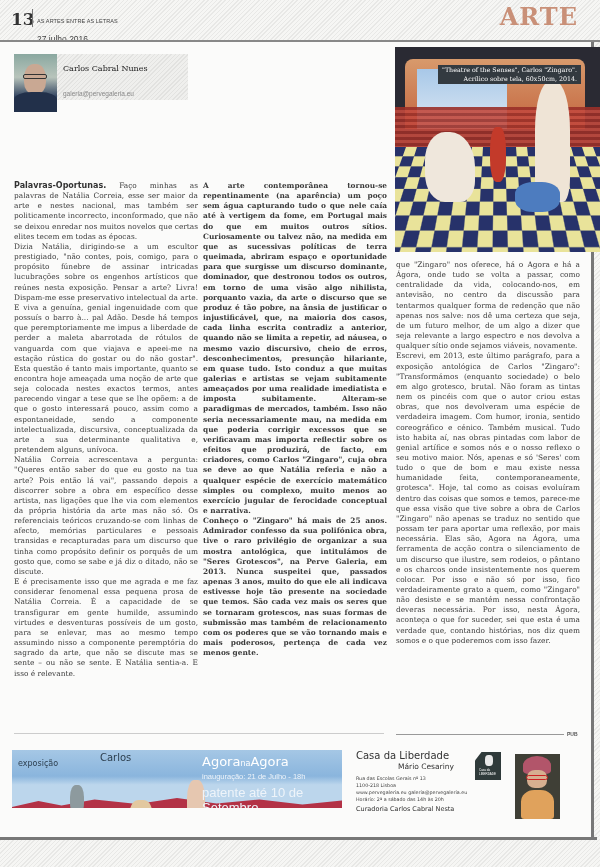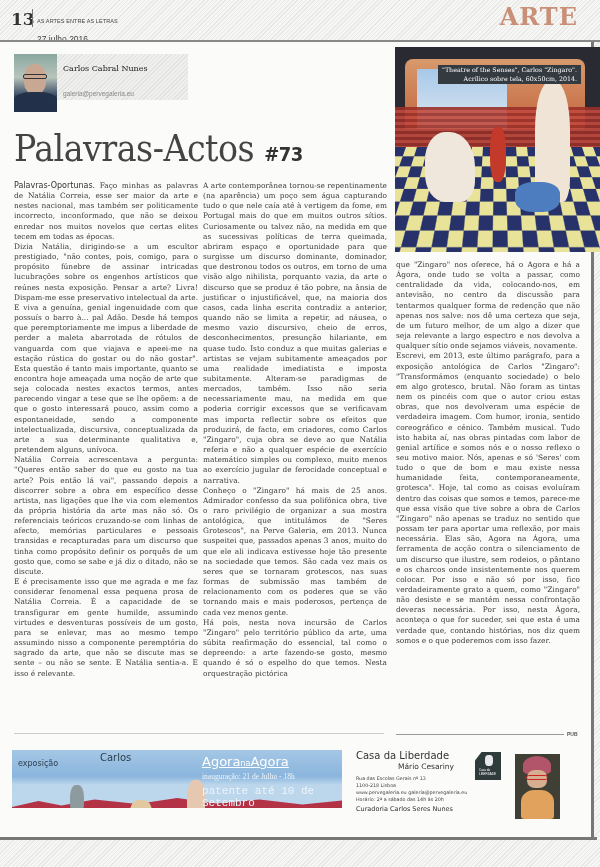--- a/index.html
+++ b/index.html
@@ -138,23 +138,23 @@
 
   
   .col {
     position: absolute;
     font-family: "DejaVu Serif", serif; font-size: 7.4px; line-height: 10.15px;
     color: #3a3a3a; text-align: justify;
     hyphens: manual;
   }
   .col p { margin: 0; }
   .col1 { left: 14px; top: 181px; width: 184px; }
-  .col2 { left: 203px; top: 181px; width: 184px; }
+  .col2 { left: 203px; top: 181px; width: 184px; font-weight: bold; }
   .col3 { left: 396px; top: 260px; width: 184px; }
-  .lead { font-family: "DejaVu Sans", sans-serif; font-weight: 400; color: #333; font-size: 8px; }
+  .lead { font-family: "DejaVu Sans", sans-serif; font-weight: 700; color: #333; font-size: 8px; }
 
   .pub-rule {
     position: absolute; left: 396px; top: 734px; width: 168px; height: 1px; background: #999;
   }
   .pub-label {
     position: absolute; left: 567px; top: 731px;
     font-family: "Liberation Sans", sans-serif; font-weight: bold; font-size: 5px; color: #555;
   }
   .col-rule {
     position: absolute; left: 14px; top: 733px; width: 370px; height: 1px; background: #ccc;
@@ -186,30 +186,30 @@
   .ad-carlos {
     position: absolute; left: 88px; top: 2px;
     font-family: "DejaVu Sans", sans-serif; font-size: 10px; color: #2c3e4e;
   }
   .ad-zingaro {
     position: absolute; left: 72px; top: 13px;
     font-family: "DejaVu Sans", sans-serif; font-weight: 200; font-size: 22px; color: #2c3e4e; letter-spacing: 0.5px;
   }
   .ad-title {
     position: absolute; left: 190px; top: 4px;
-    font-family: "DejaVu Sans", sans-serif; font-size: 13px; color: #fff; text-decoration: underline;
+    font-family: "DejaVu Sans", sans-serif; font-size: 13px; color: #fff;
   }
   .ad-title .na { font-size: 8px; }
   .ad-inaug {
     position: absolute; left: 190px; top: 22px;
-    font-family: Liberation Serif, serif; font-size: 7.5px; color: #eef4fa;
+    font-family: Liberation Sans, sans-serif; font-size: 7.5px; color: #eef4fa;
   }
   .ad-patente {
     position: absolute; left: 190px; top: 35px;
-    font-family: Liberation Mono, monospace; font-size: 11px; color: #eef4fa;
+    font-family: Liberation Sans, sans-serif; font-size: 13px; color: #eef4fa;
   }
   .venue {
     position: absolute; left: 356px; top: 3px; width: 140px;
     font-family: "DejaVu Sans", sans-serif; color: #333;
   }
   .venue-name { font-size: 10px; line-height: 12px; }
   .venue-sub { font-size: 7.5px; line-height: 10px; margin-bottom: 3px; text-align: center; }
   .venue-line { font-size: 4.8px; line-height: 7px; color: #444; }
   .venue-curator { font-size: 6.5px; line-height: 10px; margin-top: 1px; }
   .venue-logo {
@@ -250,21 +250,20 @@
     <div class="author-box">
       <div class="avatar">
         <div class="face"></div>
           <div class="glasses"></div>
           <div class="body"></div>
       </div>
       <span class="author-name">Carlos Cabral Nunes</span>
       <span class="author-email">galeria@pervegaleria.eu</span>
     </div>
 
-    <h1 class="headline"><span>Palavras-Actos</span> <span class="hnum">#73</span></h1>
   </div>
 
   <div class="artwork">
     <div class="wall"></div>
     <div class="sky"></div>
     <div class="stripes"></div>
     <div class="floor"></div>
     <div class="figure1"></div>
     <div class="figure2"></div>
     <div class="figure3"></div>
@@ -278,21 +277,20 @@
   <div class="col col1">
     <p><span class="lead">Palavras-Oportunas.</span><span> Faço minhas as palavras de Natália Correia, esse ser maior da arte e nestes nacional, mas também ser politicamente incorrecto, inconformado, que não se deixou enredar nos muitos novelos que certas elites tecem em todas as épocas.</span></p>
     <p>Dizia Natália, dirigindo-se a um escultor prestigiado, "não contes, pois, comigo, para o propósito fúnebre de assinar intricadas lucubrações sobre os engenhos artísticos que reúnes nesta exposição. Pensar a arte? Livra! Dispam-me esse preservativo intelectual da arte. E viva a genuína, genial ingenuidade com que possuís o barro à... pal Adão. Desde há tempos que peremptoriamente me impus a liberdade de perder a maleta abarrotada de rótulos de vanguarda com que viajava e apeei-me na estação rústica do gostar ou do não gostar". Esta questão é tanto mais importante, quanto se encontra hoje ameaçada uma noção de arte que seja colocada nestes exactos termos, antes parecendo vingar a tese que se lhe opõem: a de que o gosto interessará pouco, assim como a espontaneidade, sendo a componente intelectualizada, discursiva, conceptualizada da arte a sua determinante qualitativa e, pretendem alguns, unívoca.</p>
     <p>Natália Correia acrescentava a pergunta: "Queres então saber do que eu gosto na tua arte? Pois então lá vai", passando depois a discorrer sobre a obra em específico desse artista, nas ligações que lhe via com elementos da própria história da arte mas não só. Os referenciais teóricos cruzando-se com linhas de afecto, memórias particulares e pessoais transidas e recapturadas para um discurso que tinha como propósito definir os porquês de um gosto que, como se sabe e já diz o ditado, não se discute.</p>
     <p>E é precisamente isso que me agrada e me faz considerar fenomenal essa pequena prosa de Natália Correia. É a capacidade de se transfigurar em gente humilde, assumindo virtudes e desventuras possíveis de um gosto, para se enlevar, mas ao mesmo tempo assumindo nisso a componente peremptória do sagrado da arte, que não se discute mas se sente – ou não se sente. E Natália sentia-a. E isso é relevante.</p>
   </div>
 
   <div class="col col2">
     <p>A arte contemporânea tornou-se repentinamente (na aparência) um poço sem água capturando tudo o que nele caía até à vertigem da fome, em Portugal mais do que em muitos outros sítios. Curiosamente ou talvez não, na medida em que as sucessivas políticas de terra queimada, abriram espaço e oportunidade para que surgisse um discurso dominante, dominador, que destronou todos os outros, em torno de uma visão algo nihilista, porquanto vazia, da arte o discurso que se produz é tão pobre, na ânsia de justificar o injustificável, que, na maioria dos casos, cada linha escrita contradiz a anterior, quando não se limita a repetir, ad náusea, o mesmo vazio discursivo, cheio de erros, desconhecimentos, presunção hilariante, em quase tudo. Isto conduz a que muitas galerias e artistas se vejam subitamente ameaçados por uma realidade imediatista e imposta subitamente. Alteram-se paradigmas de mercados, também. Isso não seria necessariamente mau, na medida em que poderia corrigir excessos que se verificavam mas importa reflectir sobre os efeitos que produzirá, de facto, em criadores, como Carlos "Zingaro", cuja obra se deve ao que Natália referia e não a qualquer espécie de exercício matemático simples ou complexo, muito menos ao exercício jugular de ferocidade conceptual e narrativa.</p>
     <p>Conheço o "Zingaro" há mais de 25 anos. Admirador confesso da sua polifónica obra, tive o raro privilégio de organizar a sua mostra antológica, que intitulámos de "Seres Grotescos", na Perve Galeria, em 2013. Nunca suspeitei que, passados apenas 3 anos, muito do que ele ali indicava estivesse hoje tão presente na sociedade que temos. São cada vez mais os seres que se tornaram grotescos, nas suas formas de submissão mas também de relacionamento com os poderes que se vão tornando mais e mais poderosos, pertença de cada vez menos gente.</p>
-    <p>Há pois, nesta nova incursão de Carlos "Zingaro" pelo território público da arte, uma súbita reafirmação do essencial, tal como o depreendo: a arte fazendo-se gosto, mesmo quando é só o espelho do que temos. Nesta orquestração pictórica</p>
   </div>
 
   <div class="col col3">
     <p>que "Zingaro" nos oferece, há o Agora e há a Ágora, onde tudo se volta a passar, como centralidade da vida, colocando-nos, em antevisão, no centro da discussão para tentarmos qualquer forma de redenção que não apenas nos salve: nos dê uma certeza que seja, de um futuro melhor, de um algo a dizer que seja relevante a largo espectro e nos devolva a qualquer sítio onde sejamos viáveis, novamente.</p>
     <p>Escrevi, em 2013, este último parágrafo, para a exposição antológica de Carlos "Zingaro": "Transformámos (enquanto sociedade) o belo em algo grotesco, brutal. Não foram as tintas nem os pincéis com que o autor criou estas obras, que nos devolveram uma espécie de verdadeira imagem. Com humor, ironia, sentido coreográfico e cénico. Também musical. Tudo isto habita aí, nas obras pintadas com labor de genial artífice e somos nós e o nosso reflexo o seu motivo maior. Nós, apenas e só 'Seres' com tudo o que de bom e mau existe nessa humanidade feita, contemporaneamente, grotesca". Hoje, tal como as coisas evoluíram dentro das coisas que somos e temos, parece-me que essa visão que tive sobre a obra de Carlos "Zingaro" não apenas se traduz no sentido que possam ter para aportar uma reflexão, por mais necessária. Elas são, Agora na Ágora, uma ferramenta de acção contra o silenciamento de um discurso que ilustre, sem rodeios, o pântano e os charcos onde insistentemente nos querem colocar. Por isso e não só por isso, fico verdadeiramente grato a quem, como "Zingaro" não desiste e se mantém nessa confrontação deveras necessária. Por isso, nesta Ágora, aconteça o que for suceder, sei que esta é uma verdade que, contando histórias, nos diz quem somos e o que poderemos com isso fazer.</p>
   </div>
 
   <div class="col-rule"></div>
   <div class="pub-rule"></div>
   <span class="pub-label">PUB</span>
@@ -311,21 +309,21 @@
       <span class="ad-patente">patente até 10 de Setembro</span>
     </div>
 
     <div class="venue">
       <div class="venue-name">Casa da Liberdade</div>
       <div class="venue-sub">Mário Cesariny</div>
       <div class="venue-line">Rua das Escolas Gerais nº 13</div>
       <div class="venue-line">1100-218 Lisboa</div>
       <div class="venue-line">www.pervegaleria.eu galeria@pervegaleria.eu</div>
       <div class="venue-line">Horário: 2ª a sábado das 14h às 20h</div>
-      <div class="venue-curator">Curadoria Carlos Seres Nunes</div>
+      <div class="venue-curator">Curadoria Carlos Cabral Nesta</div>
     </div>
     <div class="venue-logo">
       <div class="logo-head"></div>
       <div class="logo-text"><span>Casa da</span><br><span>LIBERDADE</span></div>
     </div>
     <div class="venue-painting">
       <div class="hat"></div>
         <div class="face"></div>
         <div class="glasses"></div>
         <div class="torso"></div>

